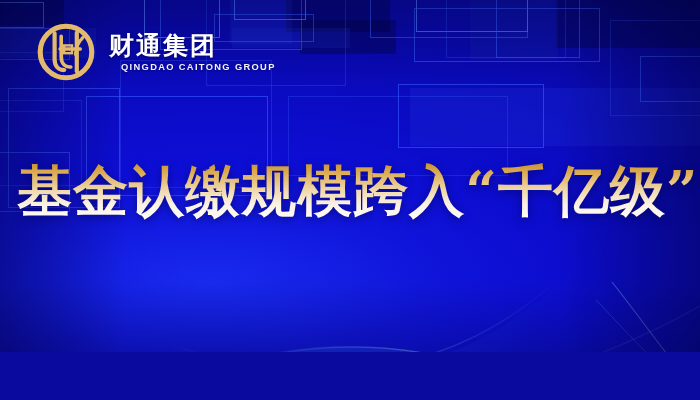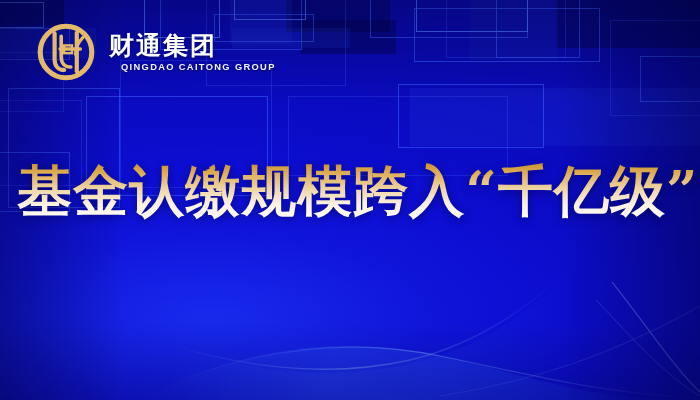--- a/index.html
+++ b/index.html
@@ -2,21 +2,21 @@
 <html><head>
 <meta charset="utf-8">
 <style>
   html,body{margin:0;padding:0;}
   body{
     width:700px;height:400px;overflow:hidden;
     font-family:"Liberation Sans","DejaVu Sans",sans-serif;
     background:#0a0a9e;
   }
   #stage{
-    position:relative;width:700px;height:400px;overflow:hidden;
+    position:relative;width:700px;height:352px;overflow:hidden;
     background:
       radial-gradient(120% 95% at 30% 78%, #1216e6 0%, #0d0ed4 34%, #0a0abd 62%, #08089f 100%),
       linear-gradient(90deg,#07076f 0%,#0a0a9e 22%,#0b0bb4 48%,#09099c 74%,#070782 100%);
   }
 
   
   .bg-layer{position:absolute;inset:0;pointer-events:none;}
   .rect{position:absolute;box-sizing:border-box;}
   .rect.outline{border:1.3px solid rgba(56,92,255,.62);background:transparent;}
   .rect.outline.soft{border-color:rgba(50,80,240,.38);}

